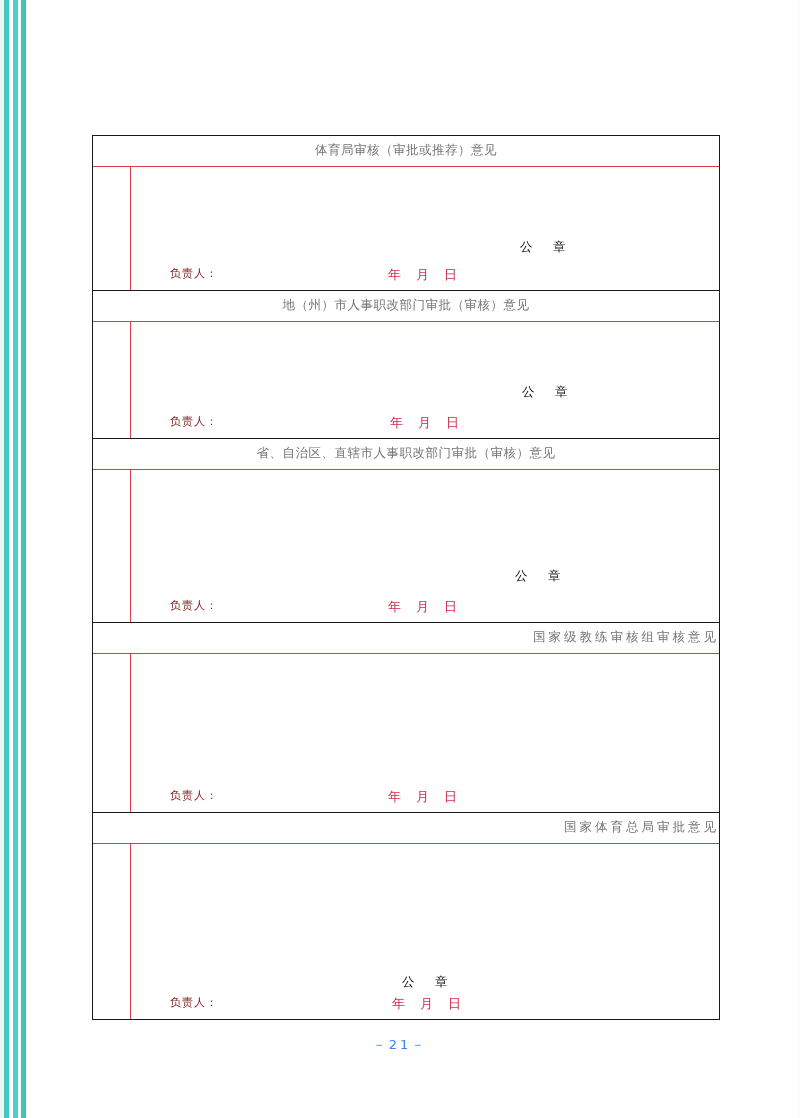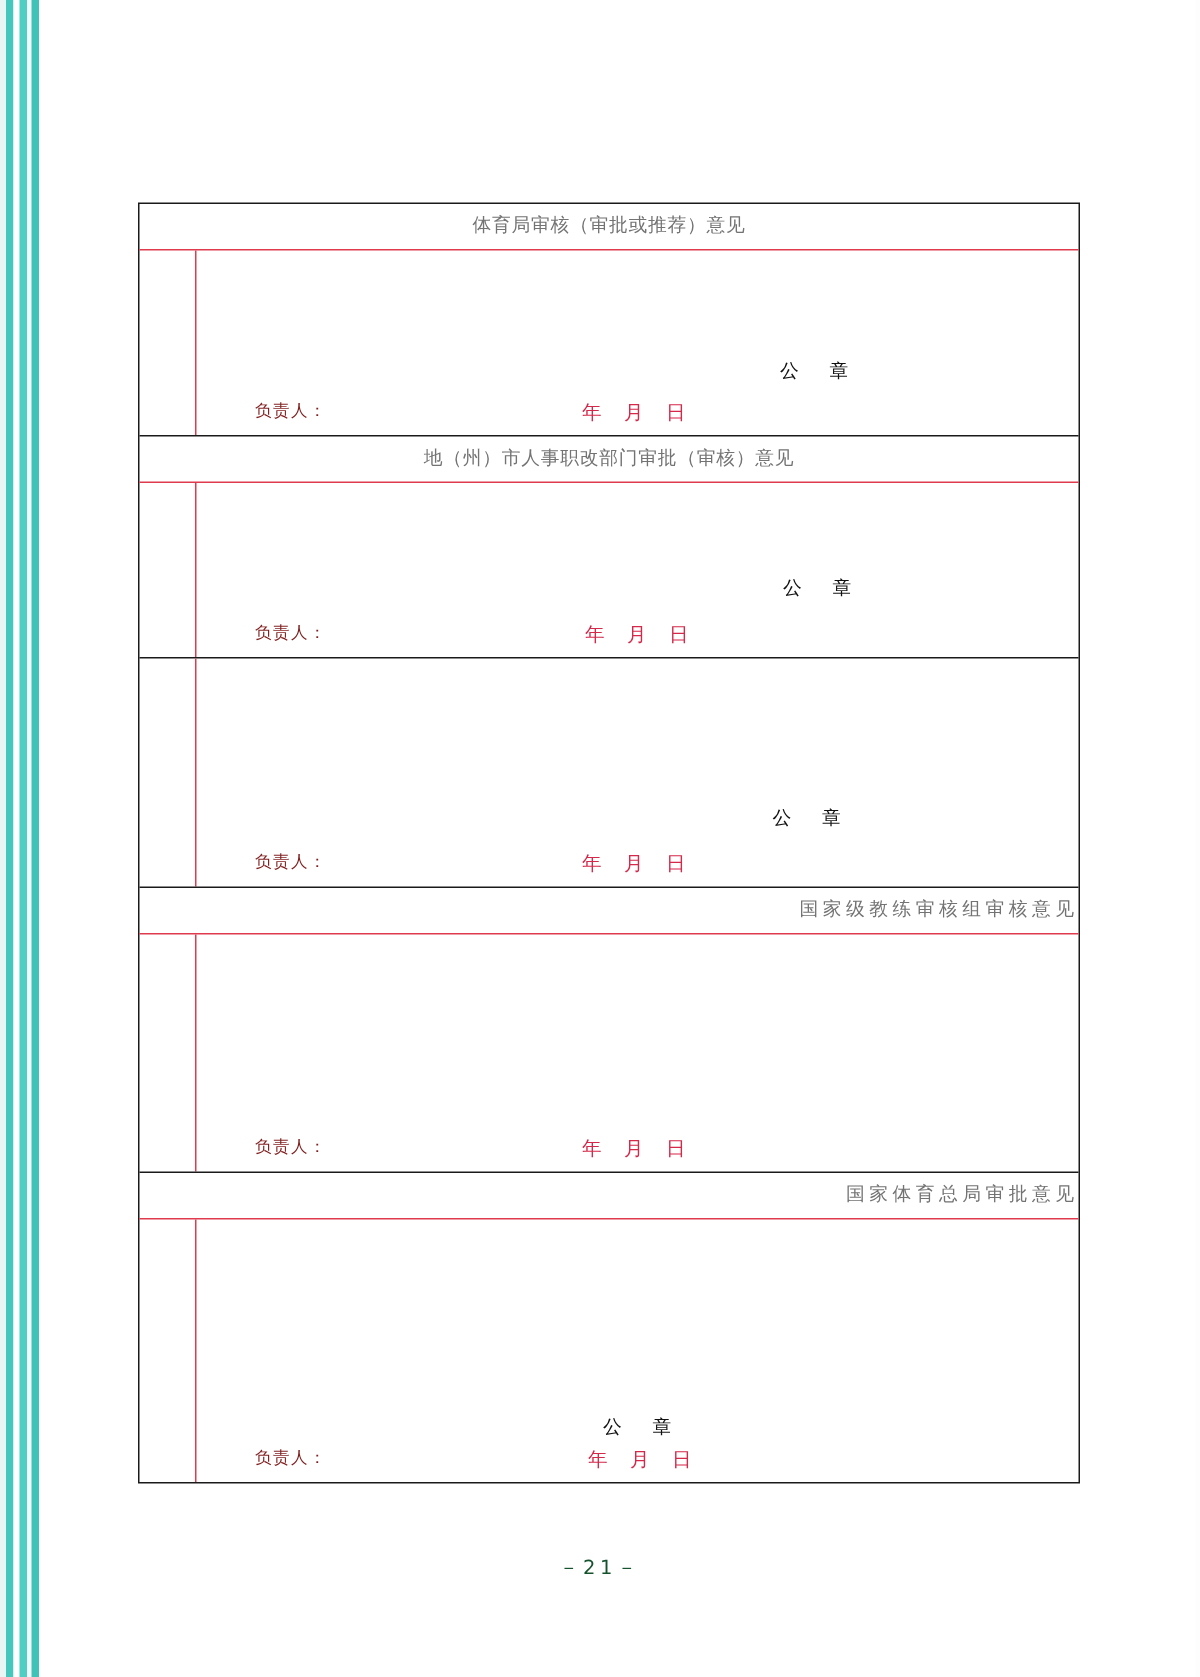--- a/index.html
+++ b/index.html
@@ -122,21 +122,21 @@
     background: #e03a4e;
   }
 
   .page-number {
     position: absolute;
     left: 0;
     right: 0;
     top: 1036px;
     text-align: center;
     font-size: 13px;
-    color: #14532d;
+    color: #3b82f6;
     letter-spacing: 3px;
     font-family: "DejaVu Sans", "Liberation Sans", sans-serif;
   }
 
   
   .right-edge {
     position: absolute;
     top: 0; bottom: 0; right: 0; width: 3px;
     background: #fdfdfd;
   }
@@ -176,20 +176,21 @@
         <div class="left-rule"></div>
         <div class="seal" style="top:62px; left:392px;">公　章</div>
         <div class="sign-row">
           <div class="sign-label">负责人：</div>
           <div class="date-label" style="left:260px;">年　月　日</div>
         </div>
       </div>
     </div>
 
     <div class="section">
+      <div class="section-title">省、自治区、直辖市人事职改部门审批（审核）意见</div>
       <div class="section-body" style="height:152px;">
         <div class="left-rule"></div>
         <div class="seal" style="top:98px; left:385px;">公　章</div>
         <div class="sign-row">
           <div class="sign-label">负责人：</div>
           <div class="date-label" style="left:258px;">年　月　日</div>
         </div>
       </div>
     </div>
 

